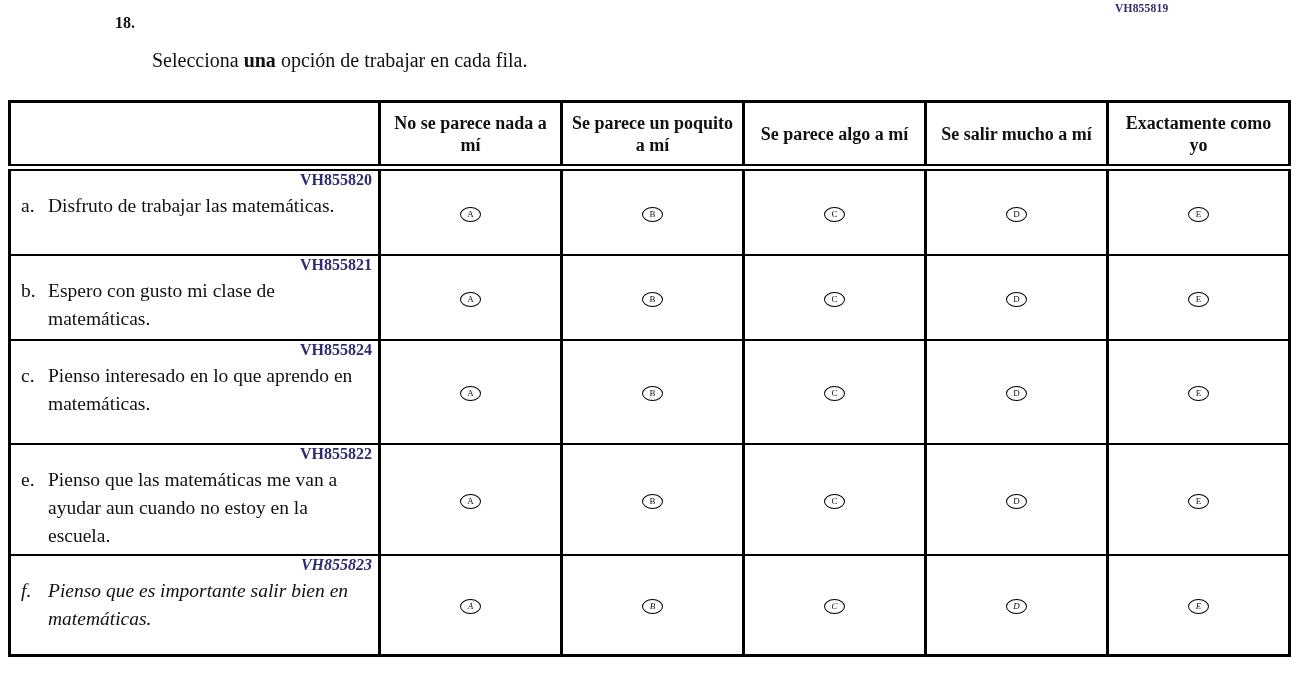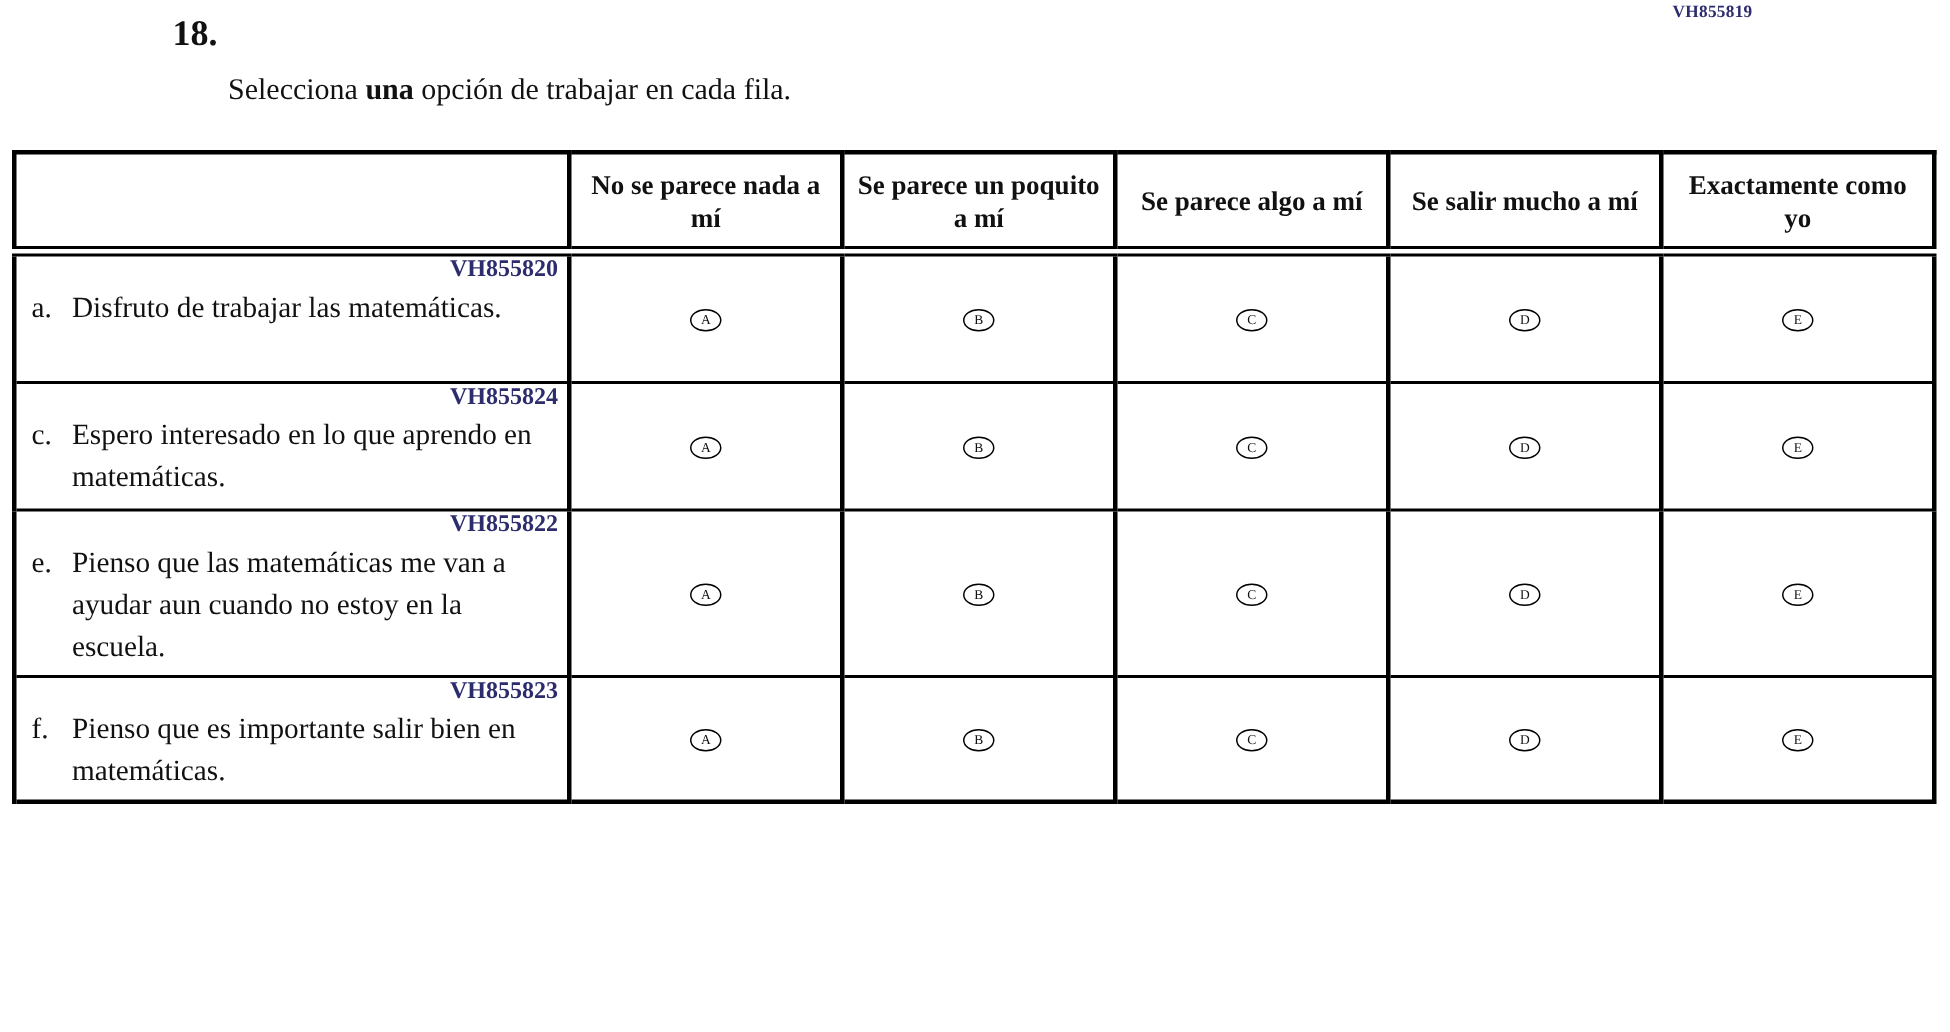--- a/index.html
+++ b/index.html
@@ -3,39 +3,39 @@
 <meta charset="utf-8">
 <style>
   html,body{margin:0;padding:0;background:#ffffff;}
   body{width:1300px;height:688px;overflow:hidden;position:relative;
        font-family:"Liberation Serif","DejaVu Serif",serif;color:#111;}
 
   .form-code{position:absolute;top:2px;left:1115px;font-size:11.5px;font-weight:bold;
              color:#2d2d6e;letter-spacing:.2px;}
 
   .question{position:absolute;top:10px;left:115px;width:900px;}
-  .q-line{display:flex;font-size:24px;line-height:26px;}
+  .q-line{display:flex;font-size:16px;line-height:26px;}
   .q-num{font-weight:bold;width:37px;flex:none;}
   .q-instr{margin-left:37px;margin-top:11px;font-size:20px;line-height:26px;}
 
   table.matrix{position:absolute;left:8px;top:100px;width:1282px;
                border-collapse:collapse;table-layout:fixed;background:#fff;
                border:3px solid #000;}
   col.c-stmt{width:370px;}
   col.c-opt{width:182px;}
 
   th,td{border:2px solid #000;border-left-width:3px;border-right-width:3px;padding:0;}
   thead th{height:57px;vertical-align:middle;text-align:center;
            font-size:18px;font-weight:bold;line-height:22px;padding:2px 6px;
            border-top:3px solid #000;border-bottom:7px double #000;}
   thead th.stmt-h{background:#fff;}
 
   tbody tr:nth-child(1){height:87px;}
   tbody tr:nth-child(2){height:85px;}
-  tbody tr:nth-child(3){height:84px;}
+  tbody tr:nth-child(3){height:104px;}
   tbody tr:nth-child(4){height:84px;}
   tbody tr:nth-child(5){height:101px;font-style:italic;}
   tbody tr:nth-child(6){height:76px;}
 
   td.stmt{vertical-align:top;padding:2px 6px 4px 10px;}
   .row-code{text-align:right;font-size:16px;font-weight:bold;color:#2d2d6e;
             line-height:14px;height:14px;}
   .stmt-text{display:flex;font-size:19.5px;line-height:28px;margin-top:5px;}
   .stmt-label{width:27px;flex:none;}
   .stmt-body{flex:1;}
@@ -87,24 +87,38 @@
           </div>
         </td>
         <td class="opt-cell"><span class="bubble">A</span></td>
         <td class="opt-cell"><span class="bubble">B</span></td>
         <td class="opt-cell"><span class="bubble">C</span></td>
         <td class="opt-cell"><span class="bubble">D</span></td>
         <td class="opt-cell"><span class="bubble">E</span></td>
       </tr>
       <tr>
         <td class="stmt">
+          <div class="row-code">VH855821</div>
+          <div class="stmt-text">
+            <span class="stmt-label">b.</span>
+            <span class="stmt-body">Espero con gusto mi clase de matemáticas.</span>
+          </div>
+        </td>
+        <td class="opt-cell"><span class="bubble">A</span></td>
+        <td class="opt-cell"><span class="bubble">B</span></td>
+        <td class="opt-cell"><span class="bubble">C</span></td>
+        <td class="opt-cell"><span class="bubble">D</span></td>
+        <td class="opt-cell"><span class="bubble">E</span></td>
+      </tr>
+      <tr>
+        <td class="stmt">
           <div class="row-code">VH855824</div>
           <div class="stmt-text">
             <span class="stmt-label">c.</span>
-            <span class="stmt-body">Espero interesado en lo que aprendo en matemáticas.</span>
+            <span class="stmt-body">Pienso interesado en lo que aprendo en matemáticas.</span>
           </div>
         </td>
         <td class="opt-cell"><span class="bubble">A</span></td>
         <td class="opt-cell"><span class="bubble">B</span></td>
         <td class="opt-cell"><span class="bubble">C</span></td>
         <td class="opt-cell"><span class="bubble">D</span></td>
         <td class="opt-cell"><span class="bubble">E</span></td>
       </tr>
       <tr>
         <td class="stmt">

